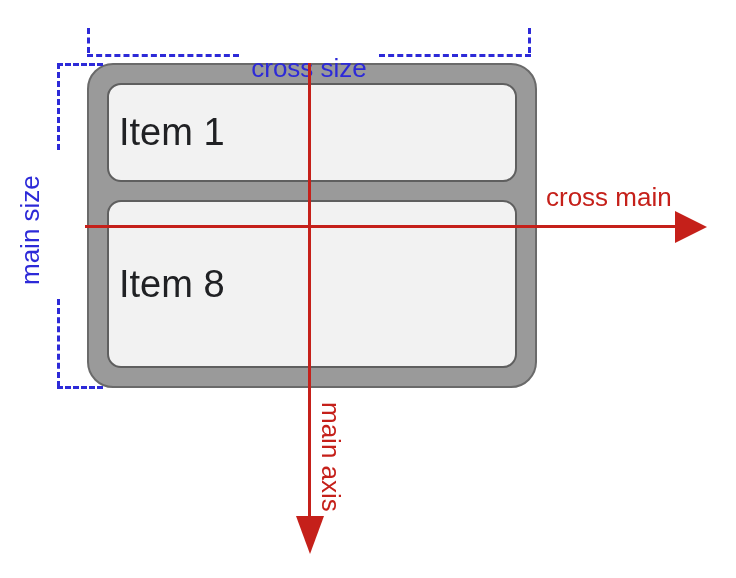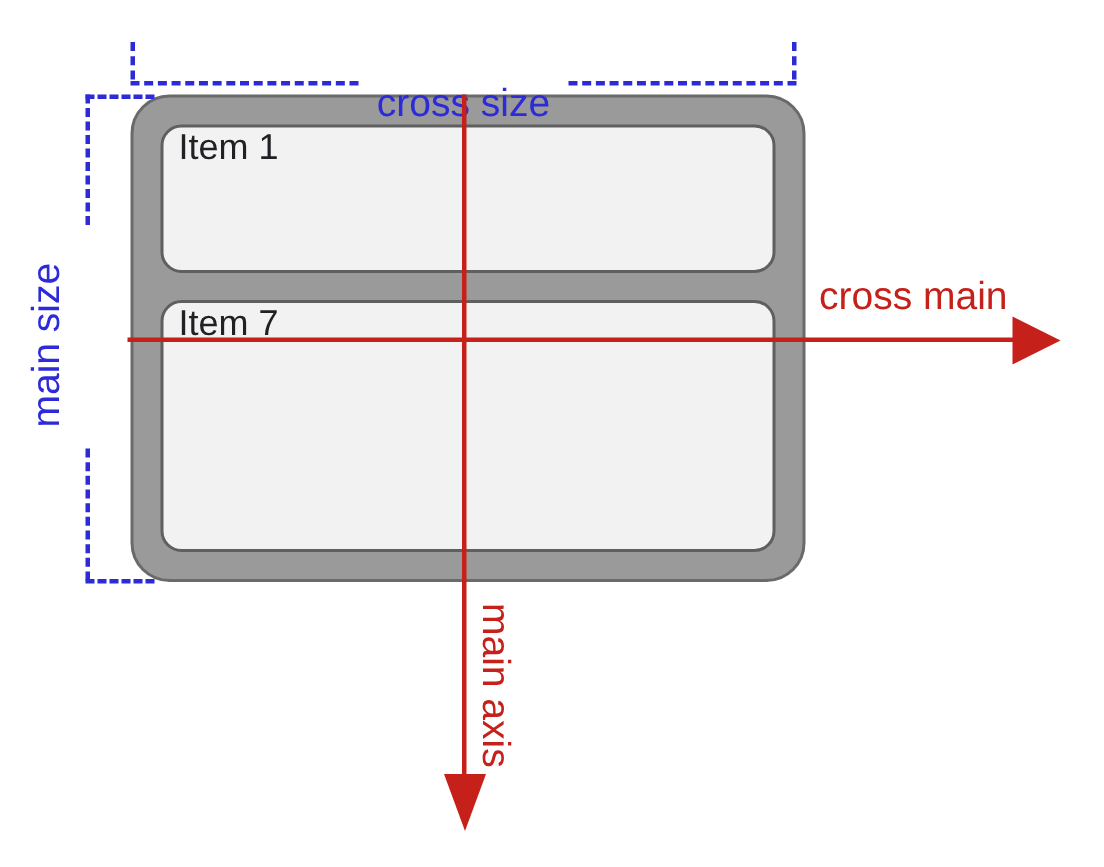--- a/index.html
+++ b/index.html
@@ -29,22 +29,23 @@
     display: flex;
     flex-direction: column;
     gap: 18px;
     z-index: 1;
   }
   .flex-item {
     background: var(--item-fill);
     border: 2px solid var(--item-border);
     border-radius: 14px;
     display: flex;
+    align-items: center;
     padding-left: 10px;
-    font-size: 24px;
+    font-size: 38px;
     color: var(--item-text);
   }
   .flex-item.first { height: 99px; flex: 0 0 auto; }
   .flex-item.second { flex: 1 1 auto; }
 
   
   .blue-label {
     color: var(--blue);
     font-size: 26px;
     white-space: nowrap;
@@ -152,21 +153,21 @@
 </head>
 <body>
 
 <div class="stage">
 
   <div class="flex-container">
     <div class="flex-item first">
       <span>Item 1</span>
     </div>
     <div class="flex-item second">
-      <span>Item 7</span>
+      <span>Item 8</span>
     </div>
   </div>
 
   <div class="cross-size-bracket">
     <div class="dash-h"></div>
     <div class="blue-label">cross size</div>
     <div class="dash-h"></div>
   </div>
   <div class="tick-v left"></div>
   <div class="tick-v right"></div>

